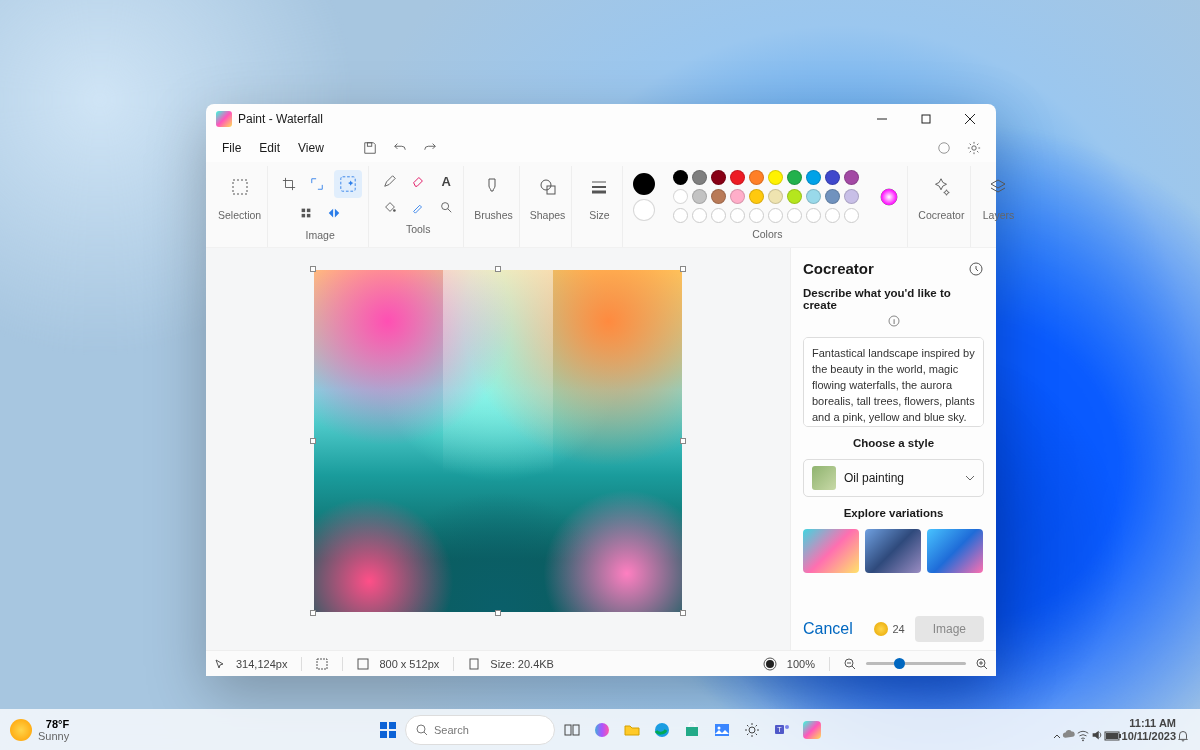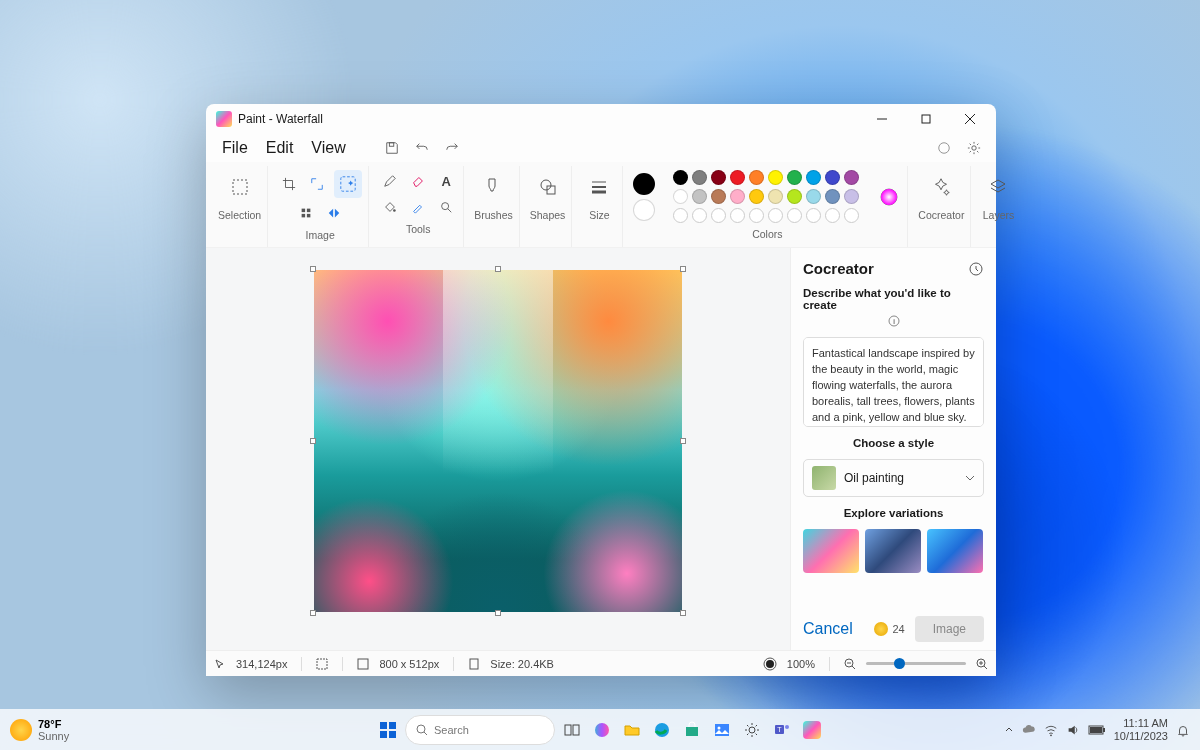--- a/index.html
+++ b/index.html
@@ -23,21 +23,21 @@
     font-size:12px; color:#1a1a1a;
   }
   .titlebar { height:30px; display:flex; align-items:center; padding:0 4px 0 10px; }
   .titlebar .app-icon{ width:16px;height:16px; background:linear-gradient(135deg,#3fd 0,#f5b 50%,#fd5 100%); border-radius:3px; margin-right:6px;}
   .titlebar .title{ flex:0 0 auto; font-size:12px; }
   .titlebar .spacer{ flex:1; }
   .win-btn{ width:44px;height:30px; display:flex;align-items:center;justify-content:center; color:#222;}
   .win-btn svg{width:10px;height:10px;}
 
   .menubar{ height:28px; display:flex; align-items:center; gap:2px; padding:0 8px;}
-  .menu-item{ padding:4px 8px; font-size:16px;text-align:right;}
+  .menu-item{ padding:4px 8px; font-size:12px;text-align:right;}
   .menu-sep{ width:20px;}
   .menu-icon{ width:28px;height:28px;display:flex;align-items:center;justify-content:center;color:#555;}
 
   .ribbon{ display:flex; border-bottom:1px solid #f1f1f1; background:#fafafa; padding:4px 6px 0; gap:4px;}
   .ribbon-group{ display:flex;flex-direction:column;align-items:center;padding:4px 6px 6px;border-right:1px solid #eee;}
   .ribbon-group:last-child{border-right:none;}
   .ribbon-label{ font-size:10.5px;color:#666;margin-top:5px;}
   .tool-row{display:flex;gap:6px;align-items:center;}
   .tool-col{display:flex;flex-direction:column;gap:4px;align-items:center;}
   .tool-btn{width:22px;height:22px;display:flex;align-items:center;justify-content:center;border-radius:4px;color:#444;}
@@ -93,26 +93,26 @@
   .create-btn{background:#e5e5e5;color:#888;border:none;border-radius:4px;padding:6px 18px;font-size:12px;}
 
   .statusbar{height:26px;border-top:1px solid #eee;background:#fbfbfb;display:flex;align-items:center;font-size:11px;color:#444;padding:0 8px;gap:10px;}
   .statusbar .sep{width:1px;height:14px;background:#ddd;margin:0 4px;}
   .statusbar .grow{flex:1;}
   .zoom-slider{width:100px;height:3px;background:#bbb;border-radius:2px;position:relative;}
   .zoom-slider .knob{position:absolute;left:28%;top:-4px;width:11px;height:11px;border-radius:50%;background:#0067c0;}
 
   
   .taskbar{position:absolute;left:0;right:0;bottom:0;height:41px;background:rgba(245,248,252,.88);backdrop-filter:blur(20px);display:flex;align-items:center;padding:0 10px;font-size:11px;}
-  .taskbar .weather{display:flex;align-items:center;gap:6px;}
+  .taskbar .weather{display:flex;align-items:center;gap:6px;text-align:right;}
   .taskbar .weather .sun{width:22px;height:22px;border-radius:50%;background:radial-gradient(circle,#ffd54a,#ff9d00);}
   .task-center{position:absolute;left:50%;transform:translateX(-50%);display:flex;align-items:center;gap:4px;}
   .task-icon{width:26px;height:26px;border-radius:4px;display:flex;align-items:center;justify-content:center;}
   .searchbox{height:30px;width:150px;background:#fff;border:1px solid #ddd;border-radius:16px;display:flex;align-items:center;padding:0 10px;gap:6px;color:#777;}
-  .tray{margin-left:auto;display:flex;align-items:center;gap:8px;color:#444;}
+  .tray{margin-left:auto;display:flex;align-items:flex-end;color:#444;font-weight:bold;}
   .tray .clock{text-align:right;line-height:1.1;}
   .ico{display:inline-flex;}
 
   svg{display:block;}
 </style>
 </head>
 <body>
 
 <div class="bg-swirl a"></div>
 <div class="bg-swirl b"></div>

